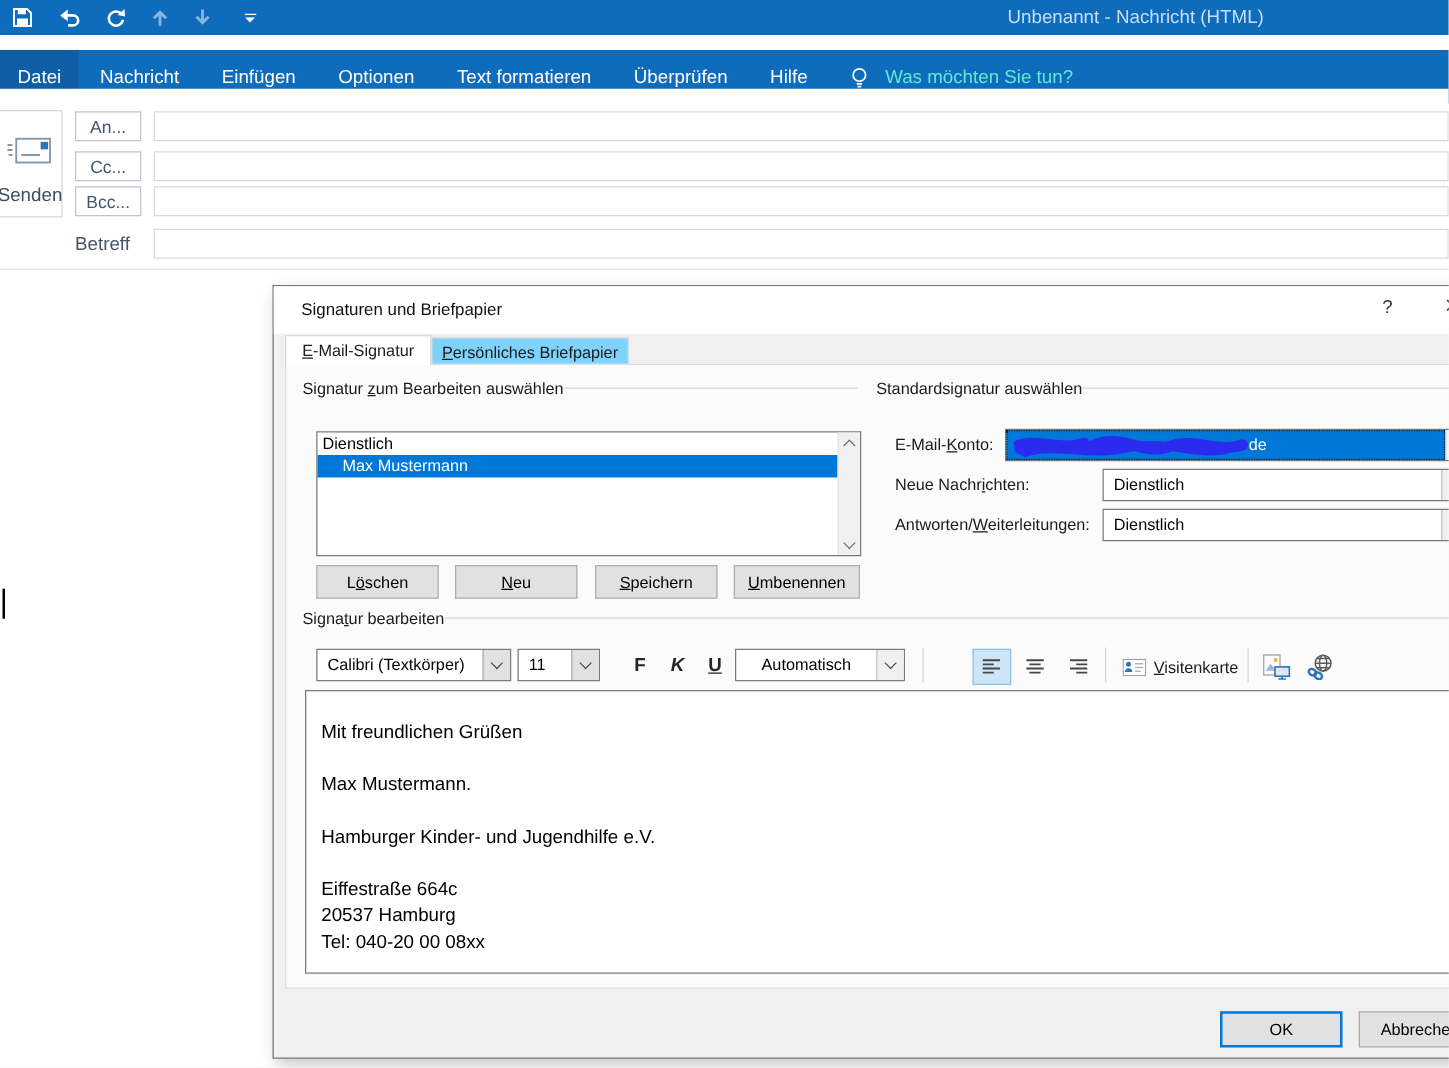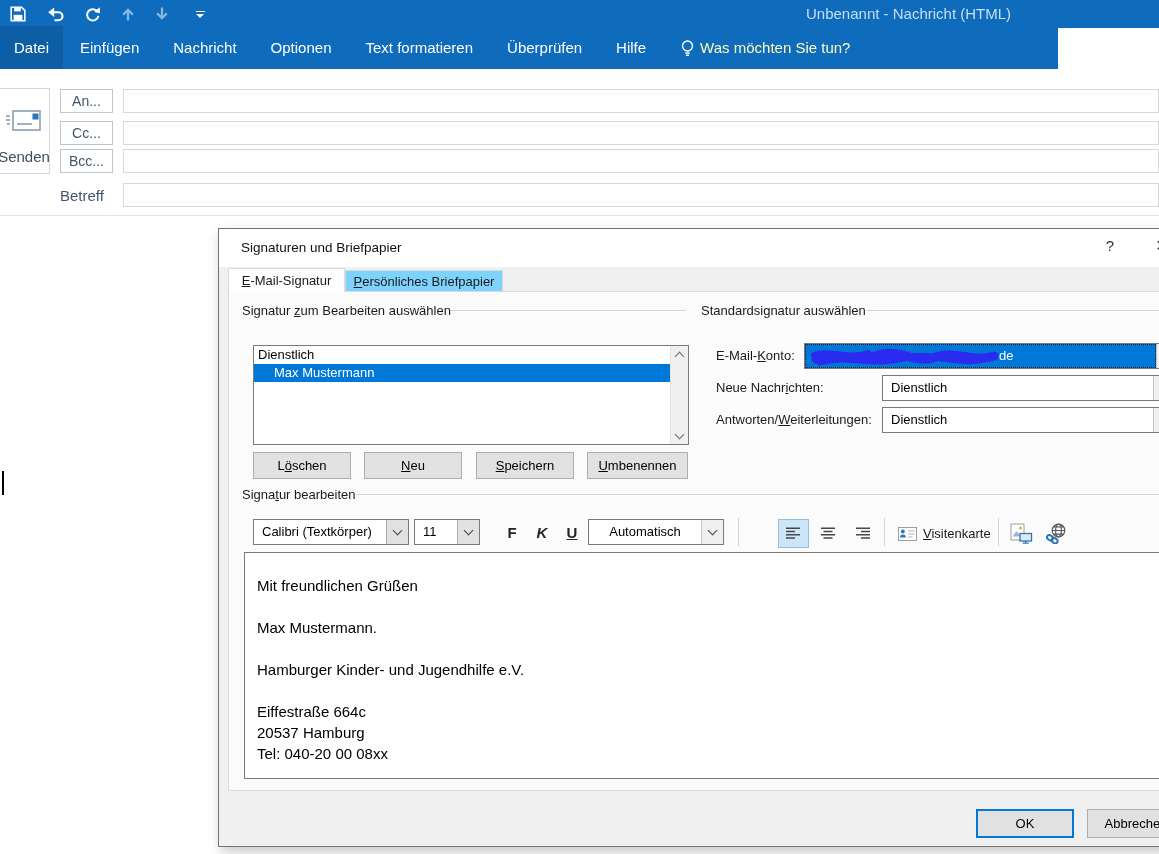--- a/index.html
+++ b/index.html
@@ -4,24 +4,24 @@
 <style>
   html,body{margin:0;padding:0;}
   body{width:1159px;height:854px;position:relative;overflow:hidden;background:#fff;
        font-family:"Liberation Sans",sans-serif;color:#1a1a1a;}
   .abs{position:absolute;}
 
   
   .titlebar{left:0;top:0;width:1159px;height:28px;background:#0F6CBD;}
   .qat-ico{top:4px;width:20px;height:20px;display:flex;align-items:center;justify-content:center;cursor:default;}
   .win-title{top:5px;left:806px;font-size:15px;color:#c9def2;white-space:nowrap;}
-  .menubar{left:0;top:26px;width:1058px;height:43px;background:#0F6CBD;display:flex;align-items:stretch;}
+  .menubar{left:0;top:40px;width:1159px;height:43px;background:#0F6CBD;display:flex;align-items:stretch;}
   .rtab{color:#fff;font-size:15px;line-height:43px;padding:0 17px;white-space:nowrap;cursor:default;}
   .rtab.datei{background:rgba(0,0,0,.13);padding:0 14px;}
-  .tellme{display:flex;align-items:center;gap:4px;color:#fef9c3;font-size:15px;padding:0 10px;margin-left:6px;}
+  .tellme{display:flex;align-items:center;gap:12px;color:#5eead4;font-size:15px;padding:0 10px;margin-left:6px;}
 
   
   .compose{left:0;top:71px;width:1159px;height:144px;background:#fff;border-bottom:1px solid #e2e2e2;}
   .sendblk{left:-2px;top:17px;width:52px;height:86px;border:1px solid #d3d7dd;background:#fff;
            display:flex;flex-direction:column;align-items:center;justify-content:flex-end;padding-bottom:8px;box-sizing:border-box;}
   .sendblk .lbl{font-size:15px;color:#3f4e63;}
   .fieldbtn{width:53px;height:24px;border:1px solid #bfc5cc;background:#fff;color:#44546a;font-size:14px;
             display:flex;align-items:center;justify-content:center;box-sizing:border-box;cursor:default;}
   .fieldinput{left:123px;right:0;height:24px;border:1px solid #d9d9d9;background:#fff;box-sizing:border-box;
               font-size:14px;color:#222;padding:0 6px;font-family:"Liberation Sans",sans-serif;}
@@ -113,22 +113,22 @@
     <div>
       <div style="width:9px;border-top:1.6px solid #fff;margin:0 auto 2px;"></div>
       <div style="width:0;height:0;border-left:4.5px solid transparent;border-right:4.5px solid transparent;border-top:4.5px solid #fff;margin:0 auto;"></div>
     </div>
   </div>
   <div class="abs win-title">Unbenannt  -  Nachricht (HTML)</div>
 </div>
 
 <div class="abs menubar">
   <div class="rtab datei">Datei</div>
+  <div class="rtab">Nachricht</div>
   <div class="rtab">Einfügen</div>
-  <div class="rtab">Nachricht</div>
   <div class="rtab">Optionen</div>
   <div class="rtab">Text formatieren</div>
   <div class="rtab">Überprüfen</div>
   <div class="rtab">Hilfe</div>
   <div class="tellme">
     <span style="display:flex;">
       <svg width="17" height="18" viewBox="0 0 17 18">
           <circle cx="8.5" cy="7" r="5" fill="none" stroke="#fff" stroke-width="1.4"></circle>
           <path d="M6.3 14 h4.4 M7 16.2 h3" stroke="#fff" stroke-width="1.4" fill="none"></path>
         </svg>

